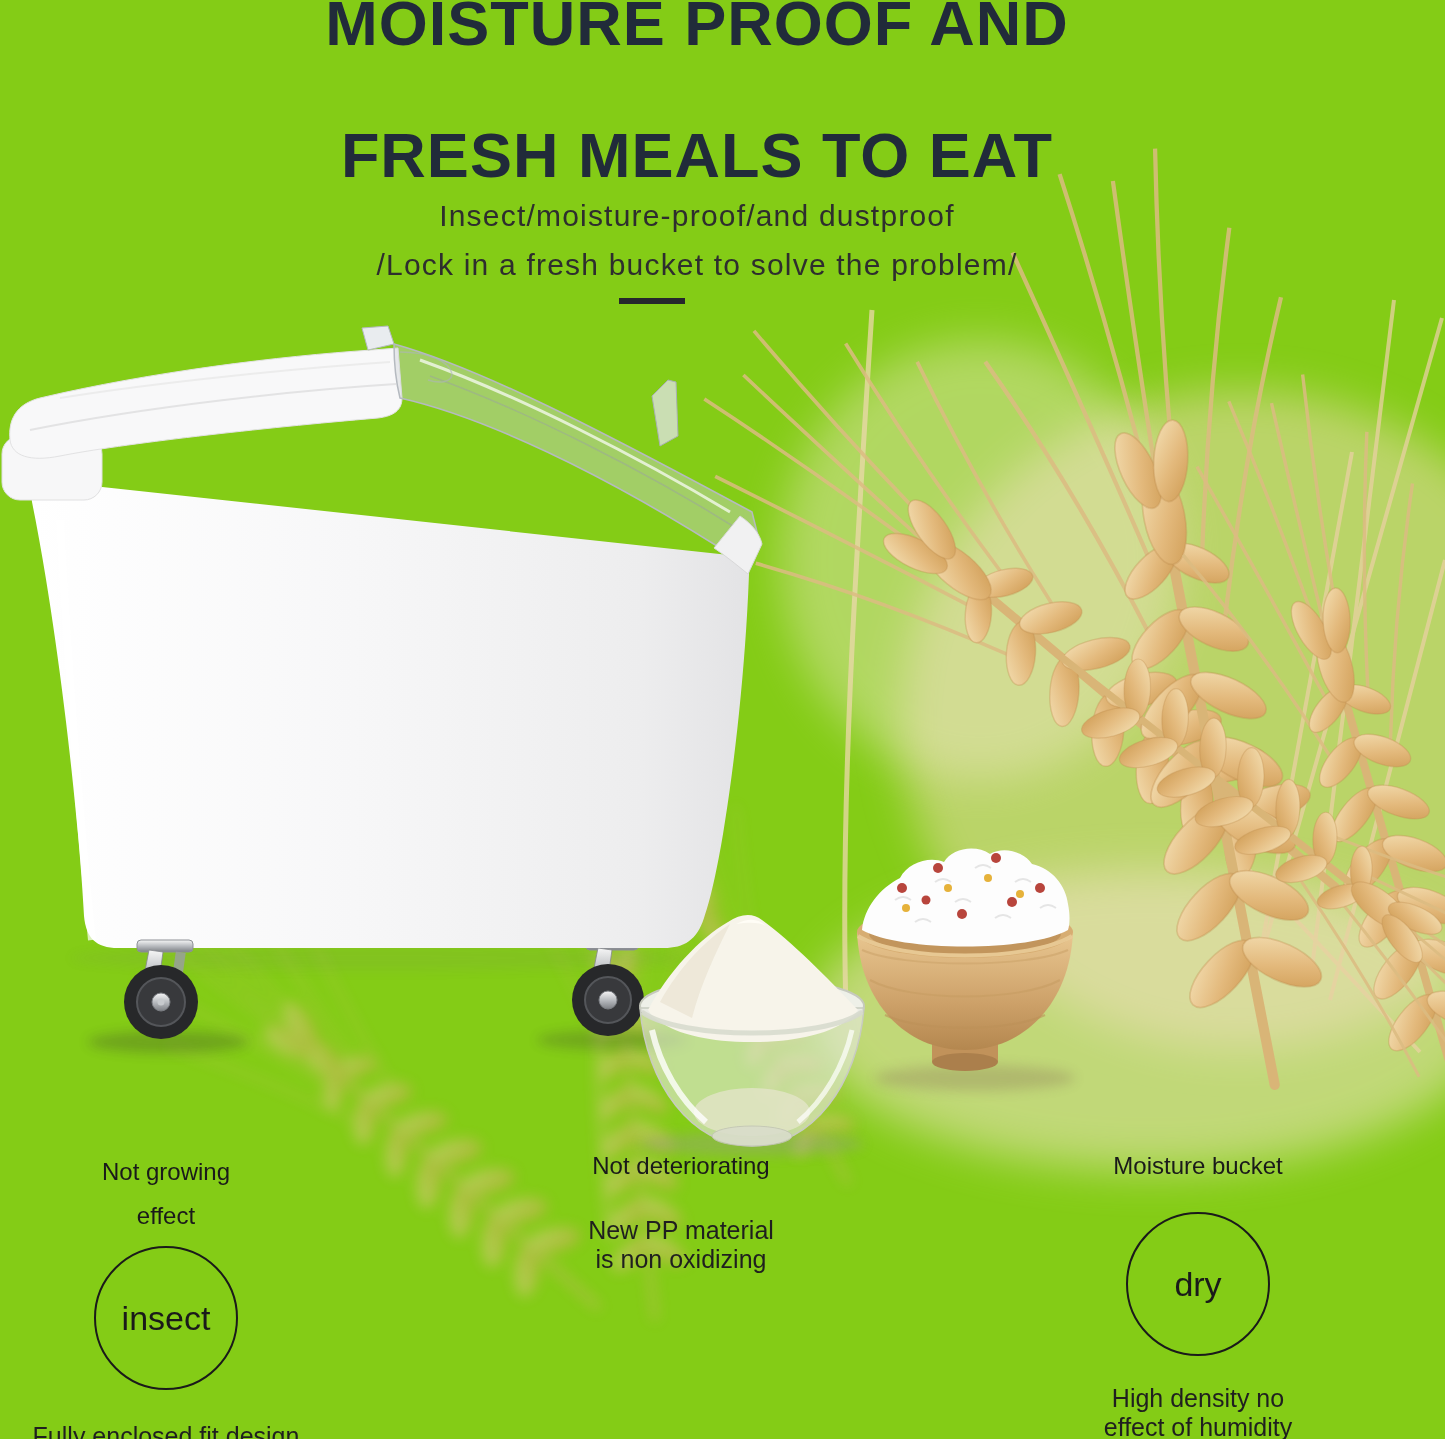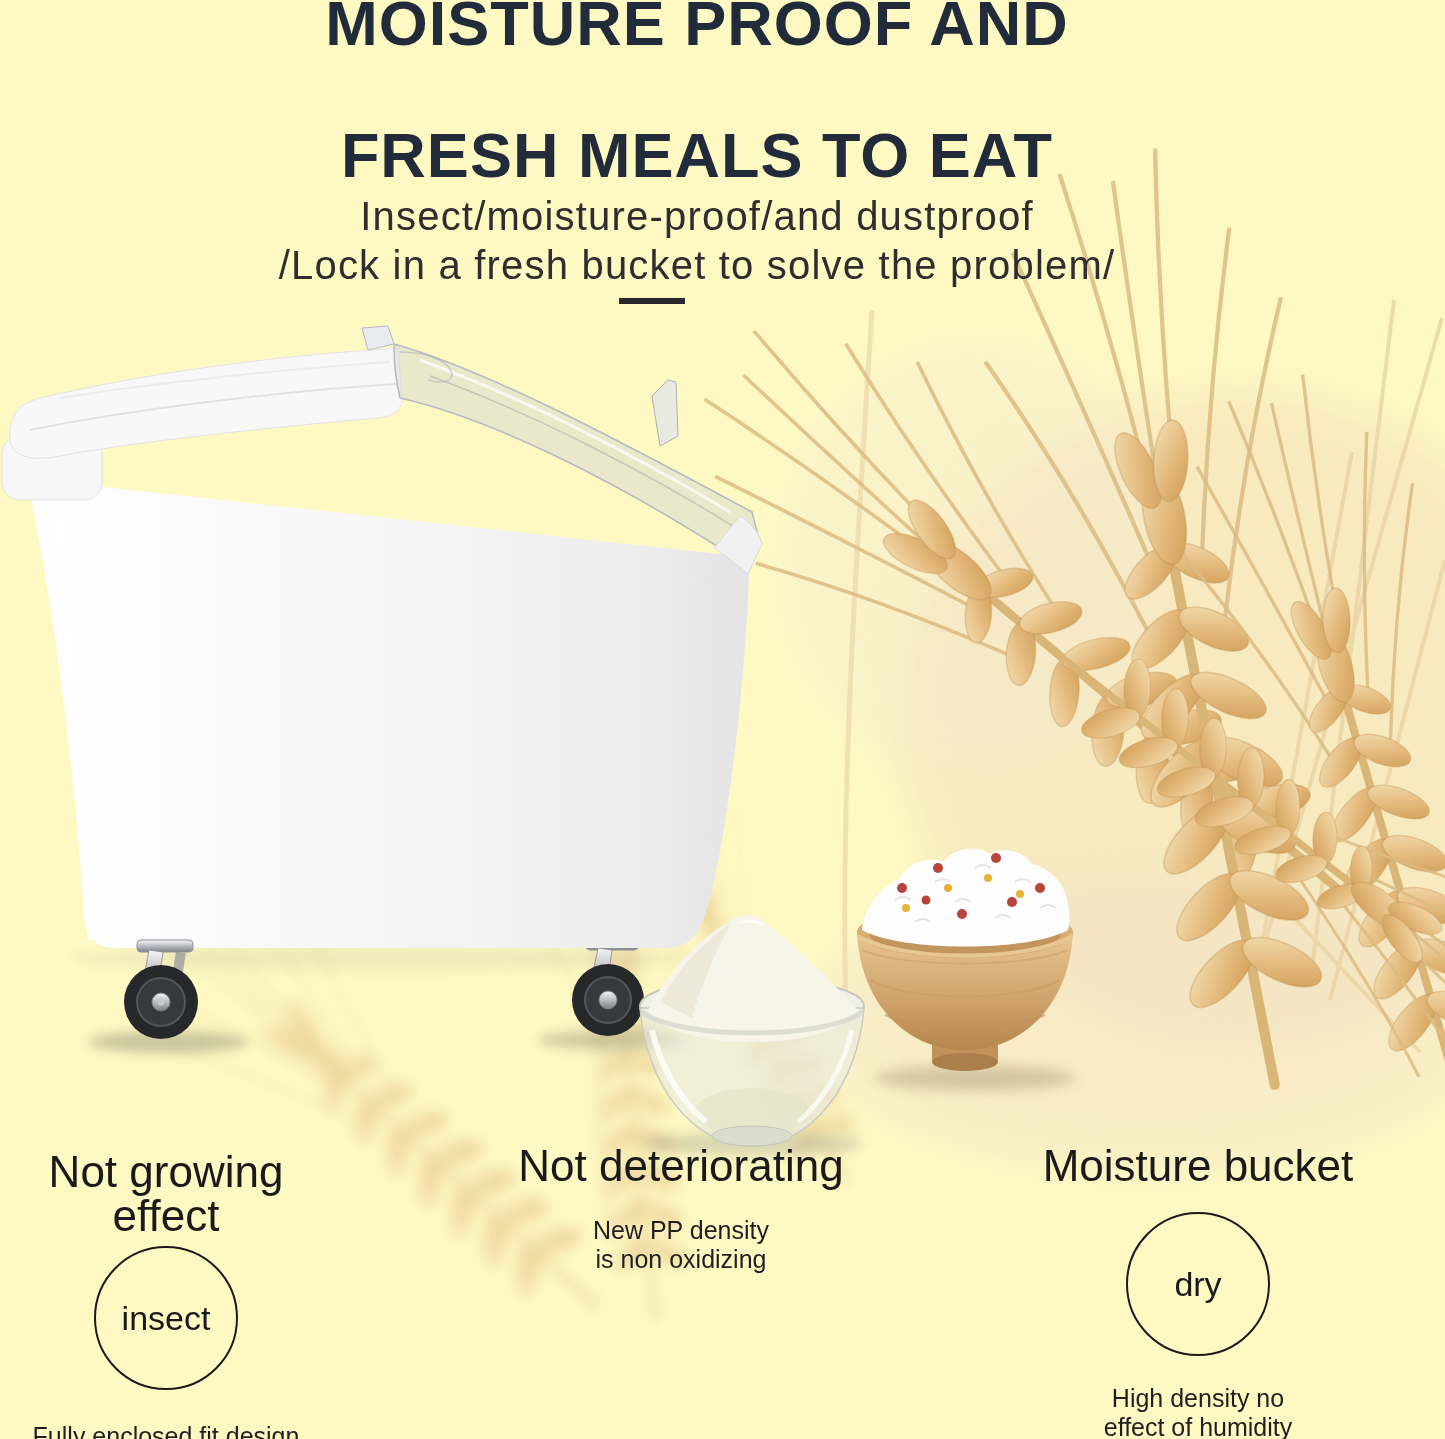--- a/index.html
+++ b/index.html
@@ -1,28 +1,28 @@
 <!DOCTYPE html>
 <html><head>
 <meta charset="utf-8">
 <style>
   html,body{margin:0;padding:0;background:#ffffff;}
-  .canvas{position:relative;width:1445px;height:1439px;overflow:hidden;background:#fef9c3;
+  .canvas{position:relative;width:1445px;height:1439px;overflow:hidden;background:#84cc16;
           font-family:"Liberation Sans", sans-serif;}
   .scene-svg{position:absolute;left:0;top:0;z-index:0;}
   .header{position:absolute;left:0;top:0;width:1394px;text-align:center;z-index:2;}
   .title{margin:-10px 0 0 0;font-size:63px;line-height:66px;font-weight:700;
          letter-spacing:1px;color:#212b3a;}
-  .subtitle{margin:13px;font-size:40px;line-height:36px;font-weight:400;
+  .subtitle{margin:13px;font-size:30px;line-height:36px;font-weight:400;
             letter-spacing:1.2px;color:#2e2e2e;}
   .subtitle.s1{margin-top:10px;}
   .subtitle.s2{margin-top:8px;}
   .divider{position:absolute;left:619px;top:298px;width:66px;height:6px;background:#26282c;z-index:2;}
   .feature{position:absolute;text-align:center;z-index:2;color:#1d1d1d;}
-  .feature .fh{font-size:44px;line-height:44px;font-weight:400;color:#1a1a1a;}
+  .feature .fh{font-size:24px;line-height:44px;font-weight:400;color:#1a1a1a;}
   .feature .circle{width:140px;height:140px;border:2px solid #1a1a1a;border-radius:50%;
                    margin:0 auto;display:flex;align-items:center;justify-content:center;}
   .feature .badge{font-size:34px;color:#1a1a1a;}
   .feature .cap{font-size:25px;line-height:29px;color:#1f1f1f;}
   .f1{left:0;top:1150;width:332px;top:1150px;}
   .f1 .circle{margin-top:8px;text-align:center;}
   .f1 .cap{margin-top:32px;text-decoration:underline;}
   .f2{left:513px;top:1144px;width:336px;}
   .f2 .circle{margin-top:24px;}
   .f2 .cap{margin-top:28px;}
@@ -257,21 +257,21 @@
   <div class="cap">
     <div>Fully enclosed fit design</div>
   </div>
 </div>
 
 <div class="feature f2">
   <div class="fh">
     <div>Not deteriorating</div>
   </div>
   <div class="cap">
-    <div>New PP density</div>
+    <div>New PP material</div>
     <div>is non oxidizing</div>
   </div>
 </div>
 
 <div class="feature f3">
   <div class="fh">
     <div>Moisture bucket</div>
   </div>
   <div class="circle">
     <span class="badge">dry</span>

